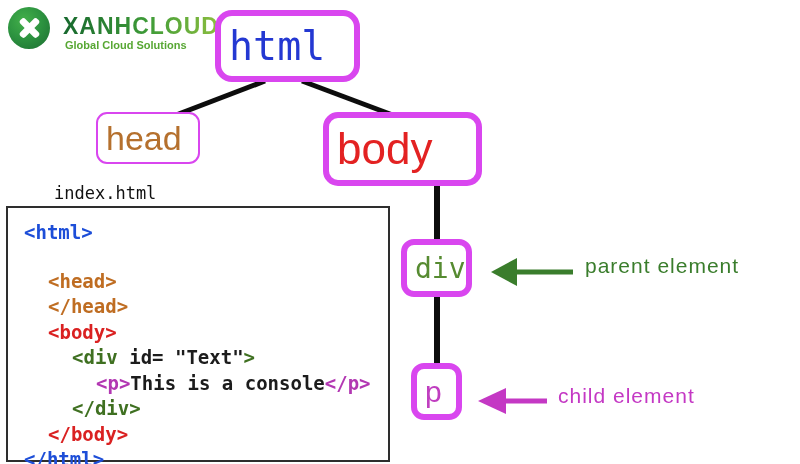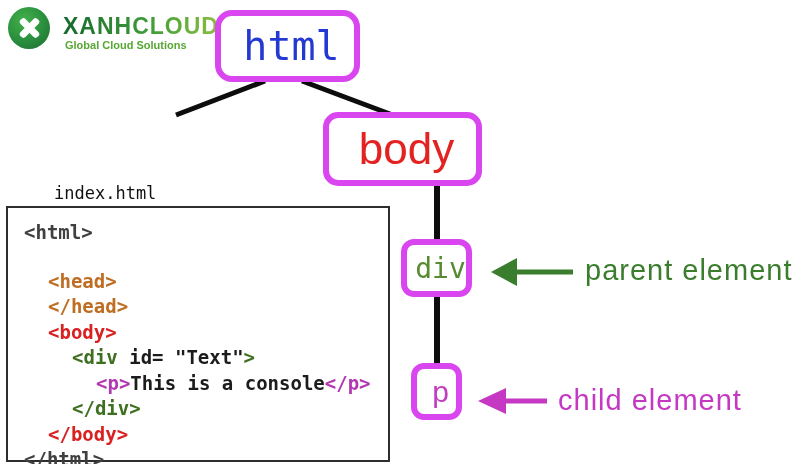--- a/index.html
+++ b/index.html
@@ -24,52 +24,52 @@
     position:absolute;left:55px;top:6px;font-size:23px;font-weight:700;letter-spacing:1px;
     background:linear-gradient(90deg,#17682e 0%,#3f9c38 55%,#8cbe3f 100%);
     -webkit-background-clip:text;background-clip:text;
     -webkit-text-fill-color:transparent;color:#2f9235;
     font-family:"Liberation Sans",sans-serif;
   }
   .tagline{position:absolute;left:57px;top:32px;font-size:11px;font-weight:700;color:#57a733;}
   
   .node{
     position:absolute;background:#fff;border:2px solid #d946ef;border-radius:12px;
-    display:flex;align-items:center;justify-content:center;box-sizing:border-box;z-index:3;padding-left:8px;
+    display:flex;align-items:center;justify-content:flex-start;box-sizing:border-box;z-index:3;padding-left:8px;
   }
   .node-html{left:215px;top:10px;width:145px;height:72px;border-width:6px;border-radius:17px;
     font-family:"DejaVu Sans Mono","Liberation Mono",monospace;font-size:40px;color:#2438d2;}
   .node-head{left:96px;top:112px;width:104px;height:52px;border-radius:11px;
     font-size:34px;color:#b5702d;}
   .node-body{left:323px;top:112px;width:159px;height:74px;border-width:6px;border-radius:15px;
     font-size:44px;color:#e32222;}
   .node-div{left:401px;top:239px;width:71px;height:58px;border-width:6px;border-radius:13px;
     font-family:"DejaVu Sans Mono","Liberation Mono",monospace;font-size:28px;color:#568b31;}
   .node-p{left:411px;top:363px;width:51px;height:57px;border-width:6px;border-radius:13px;
     font-size:30px;color:#c03ec0;}
   
   .overlay{position:absolute;left:0;top:0;width:800px;height:464px;z-index:2;}
   
-  .annot{position:absolute;font-size:29px;letter-spacing:1px;white-space:nowrap;z-index:3;}
+  .annot{position:absolute;font-size:21px;letter-spacing:1px;white-space:nowrap;z-index:3;}
   .annot-parent{left:585px;top:254px;color:#3a7d2c;}
   .annot-child{left:558px;top:384px;color:#c438c4;}
   
   .code-caption{
     position:absolute;left:14px;top:183px;z-index:3;
     font-family:"DejaVu Sans Mono","Liberation Mono",monospace;font-size:17px;color:#111;margin-left:40px;
   }
   .code-box{
     position:absolute;left:6px;top:206px;width:384px;height:256px;box-sizing:border-box;
     border:2px solid #2e2e2e;background:#fff;z-index:3;padding:12px 0 0 16px;
   }
   .code-line{
     font-family:"DejaVu Sans Mono","Liberation Mono",monospace;
     font-size:19px;font-weight:bold;line-height:25.5px;white-space:pre;
   }
-  .tok-blue{color:#404040;}
+  .tok-blue{color:#1d4ed8;}
   .tok-orange{color:#bf6d22;}
   .tok-red{color:#da2121;}
   .tok-green{color:#3f7021;}
   .tok-magenta{color:#b237b2;}
   .tok-black{color:#1c1c1c;}
 </style>
 </head>
 <body>
 
 <div id="stage">
@@ -92,20 +92,23 @@
     </g>
     <g>
       <line x1="547" y1="401" x2="504" y2="401" stroke="#c438c4" stroke-width="5"></line>
       <polygon points="478,401 506,388 506,414" fill="#c438c4"></polygon>
     </g>
   </svg>
 
   <div class="node node-html">
     <span>html</span>
   </div>
+  <div class="node node-head">
+    <span>head</span>
+  </div>
   <div class="node node-body">
     <span>body</span>
   </div>
   <div class="node node-div">
     <span>div</span>
   </div>
   <div class="node node-p">
     <span>p</span>
   </div>
 

